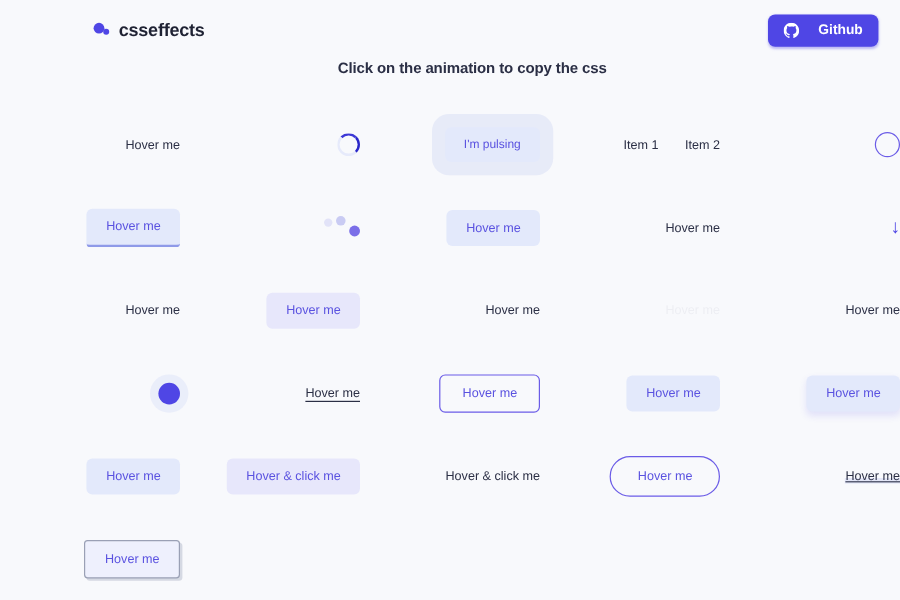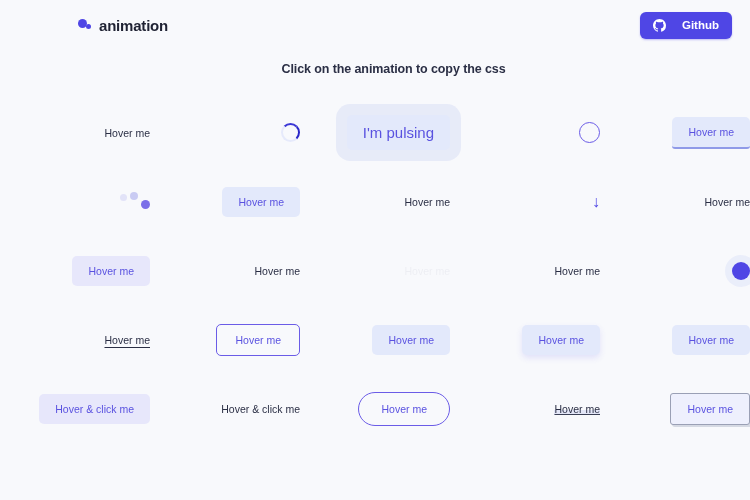--- a/index.html
+++ b/index.html
@@ -43,21 +43,20 @@
     box-shadow: 0 1px 2px rgba(79,70,229,.35);
   }
   .gh-btn svg { display: block; }
 
   
   .subtitle {
     text-align: center;
     font-size: 12.5px;
     font-weight: 700;
     color: #2b2f45;
-    margin-top: 12px;
     letter-spacing: -0.1px;
     padding-left: 37px;
   }
 
   
   .grid {
     margin-top: 22px;
     display: grid;
     grid-template-columns: repeat(5, 1fr);
     grid-auto-rows: 69px;
@@ -98,21 +97,21 @@
 
   .btn-hard {
     font-size: 10.5px; color: #5a52e0;
     background: #eef0fd; border: 1px solid #9aa0b5;
     border-radius: 3px; padding: 9px 16px; cursor: pointer;
     box-shadow: 2px 2px 0 rgba(150,157,180,.35);
   }
 
   .btn-pulse {
     position: relative;
-    font-size: 15px; color: #5a52e0;
+    font-size: 10px; color: #5a52e0;
     background: #e3e9fb; border: none; border-radius: 5px;
     padding: 9px 16px; cursor: pointer;
     box-shadow: 0 0 0 11px rgba(210,218,245,0.45);
   }
 
   .menu-row { display: flex; gap: 22px; }
   .menu-row span { font-size: 10.5px; color: #2b2f45; cursor: pointer; }
 
   
   .spinner {
@@ -143,21 +142,21 @@
 </style>
 </head>
 <body>
 
 <div class="header">
   <div class="brand">
     <span class="brand-mark">
       <span class="d1"></span>
         <span class="d2"></span>
     </span>
-    <span class="brand-name">animation</span>
+    <span class="brand-name">csseffects</span>
   </div>
   <button class="gh-btn">
     <span>
       <svg width="13" height="13" viewBox="0 0 16 16" fill="#ffffff" aria-hidden="true">
         <path d="M8 0C3.58 0 0 3.58 0 8c0 3.54 2.29 6.53 5.47 7.59.4.07.55-.17.55-.38
         0-.19-.01-.82-.01-1.49-2.01.37-2.53-.49-2.69-.94-.09-.23-.48-.94-.82-1.13-.28-.15-.68-.52-.01-.53.63-.01
         1.08.58 1.23.82.72 1.21 1.87.87 2.33.66.07-.52.28-.87.51-1.07-1.78-.2-3.64-.89-3.64-3.95
         0-.87.31-1.59.82-2.15-.08-.2-.36-1.02.08-2.12 0 0 .67-.21 2.2.82a7.4 7.4 0 0 1 2-.27c.68 0
         1.36.09 2 .27 1.53-1.04 2.2-.82 2.2-.82.44 1.1.16 1.92.08 2.12.51.56.82 1.27.82 2.15 0
         3.07-1.87 3.75-3.65 3.95.29.25.54.73.54 1.48 0 1.07-.01 1.93-.01 2.2 0 .21.15.46.55.38A8.01
@@ -175,20 +174,26 @@
   <div class="cell">
     <span class="txt-dark">Hover me</span>
   </div>
   <div class="cell">
     <span class="spinner"></span>
   </div>
   <div class="cell">
     <button class="btn-pulse">I'm pulsing</button>
   </div>
   <div class="cell">
+    <span class="menu-row">
+      <span>Item 1</span>
+      <span>Item 2</span>
+    </span>
+  </div>
+  <div class="cell">
     <span class="circle-outline"></span>
   </div>
 
   <div class="cell">
     <button class="btn-soft btn-underline-accent">Hover me</button>
   </div>
   <div class="cell">
     <span class="dots">
         <i></i>
         <i></i>

